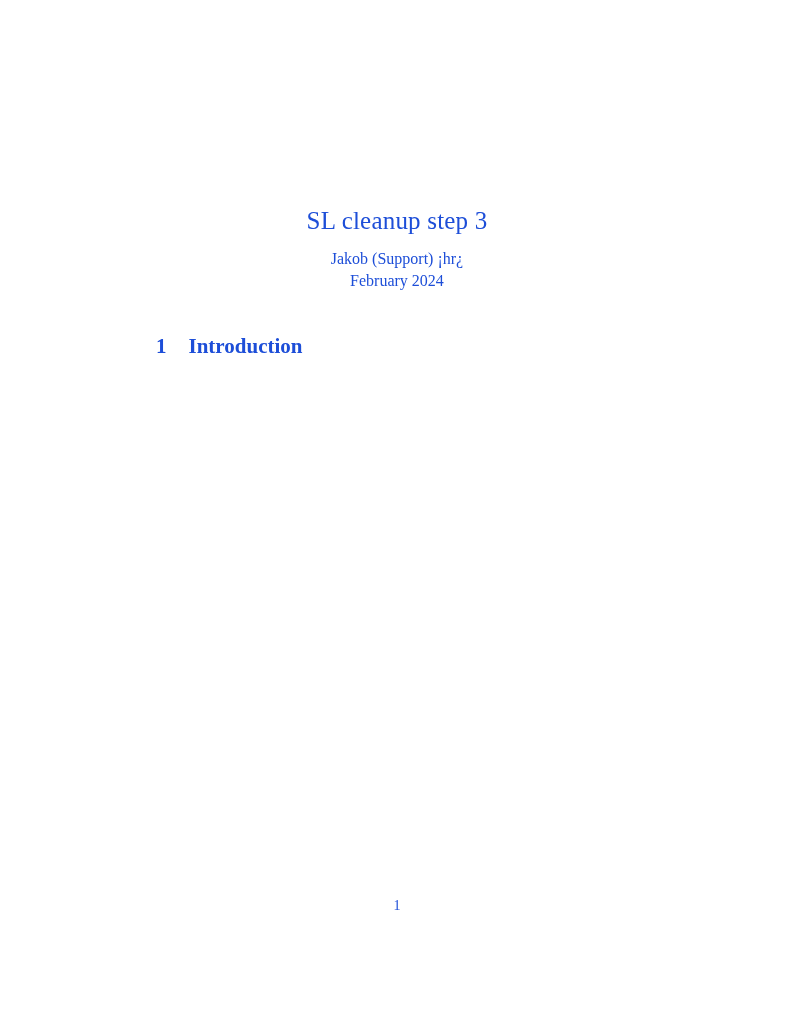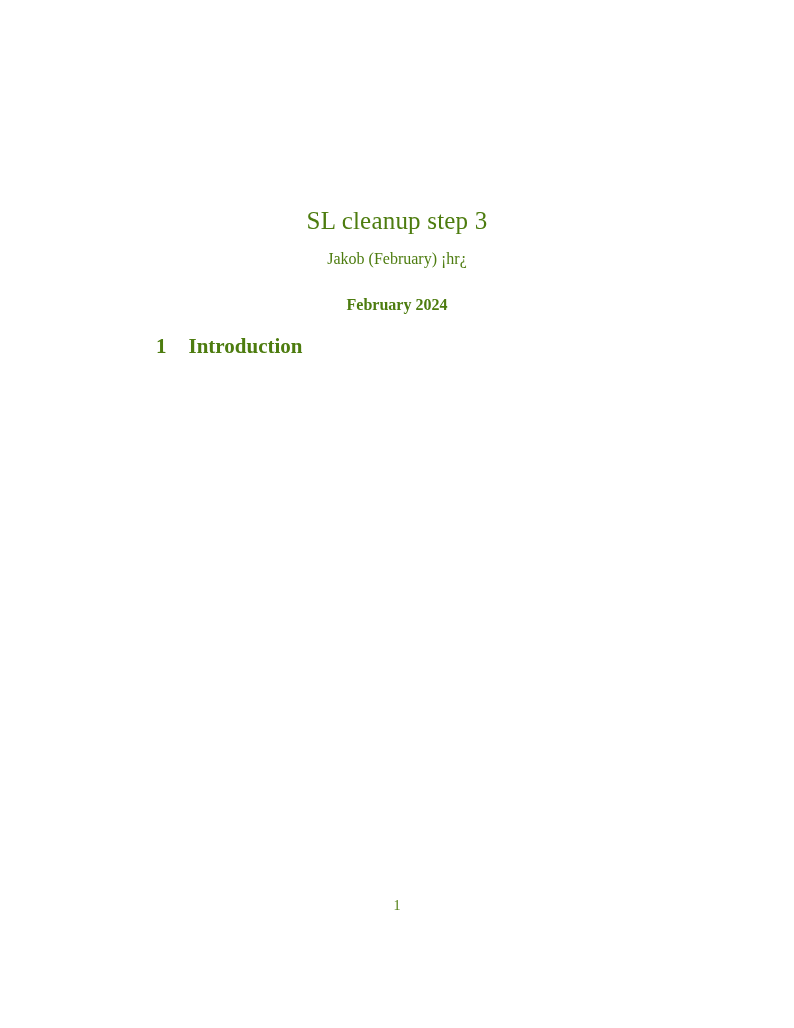--- a/index.html
+++ b/index.html
@@ -8,21 +8,21 @@
     width: 794px;
     height: 1028px;
     overflow: hidden;
     font-family: "Liberation Serif", "DejaVu Serif", serif;
   }
   .page {
     position: relative;
     width: 794px;
     height: 844px;
     background: #ffffff;
-    color: #4d7c0f;
+    color: #1d4ed8;
   }
   .doc-title {
     position: absolute;
     top: 207px;
     left: 0;
     width: 794px;
     text-align: center;
     font-size: 25px;
     font-weight: 400;
     letter-spacing: 0.2px;
@@ -31,26 +31,26 @@
     position: absolute;
     top: 250px;
     left: 0;
     width: 794px;
     text-align: center;
     font-size: 16px;
     font-weight: 400;
   }
   .doc-date {
     position: absolute;
-    top: 296px;
+    top: 272px;
     left: 0;
     width: 794px;
     text-align: center;
     font-size: 16px;
-    font-weight: 700;
+    font-weight: 400;
   }
   .section-heading {
     position: absolute;
     top: 334px;
     left: 156px;
     font-size: 21px;
     font-weight: 700;
     white-space: nowrap;
   }
   .section-number {
@@ -67,21 +67,21 @@
     font-weight: 400;
   }
 </style>
 </head>
 <body>
 
 <div class="page">
 
   <h1 class="doc-title">SL cleanup step 3</h1>
 
-  <div class="doc-author">Jakob (February) ¡hr¿</div>
+  <div class="doc-author">Jakob (Support) ¡hr¿</div>
 
   <div class="doc-date">February 2024</div>
 
   <h2 class="section-heading">
     <span class="section-number">1</span><span class="section-title">Introduction</span>
   </h2>
 
   <div class="page-number">1</div>
 
 </div>

